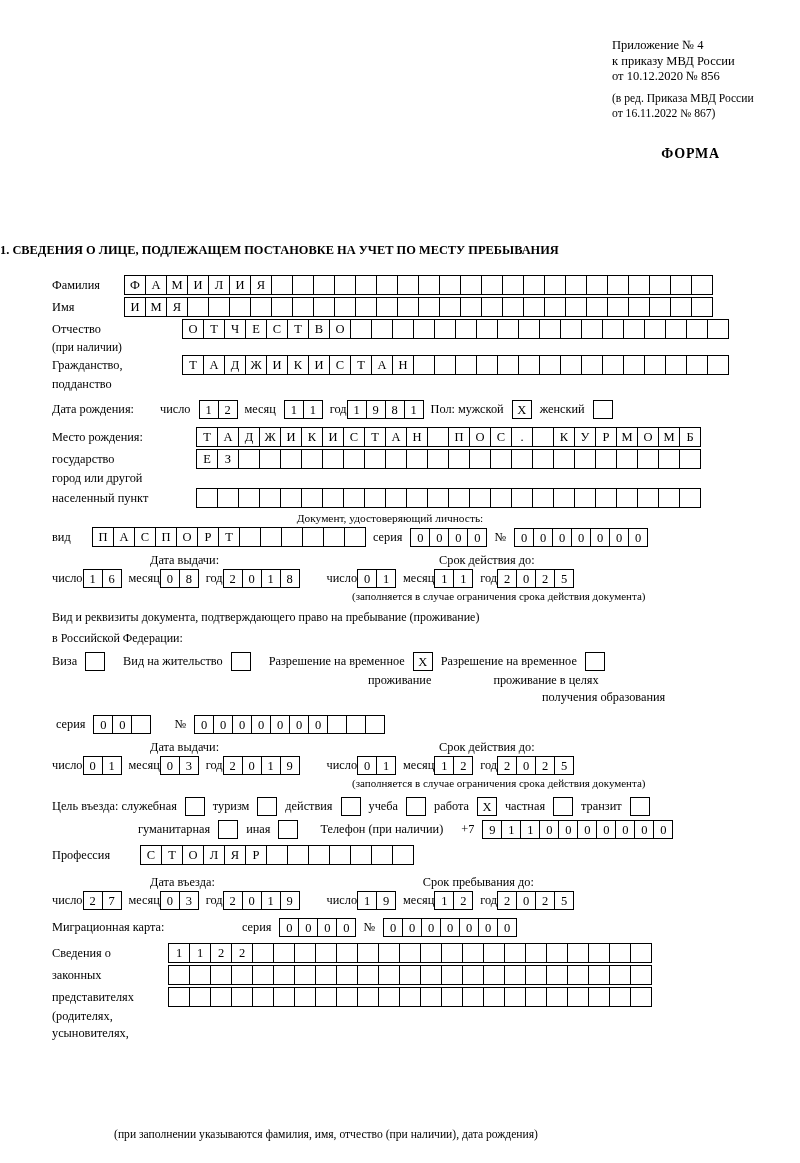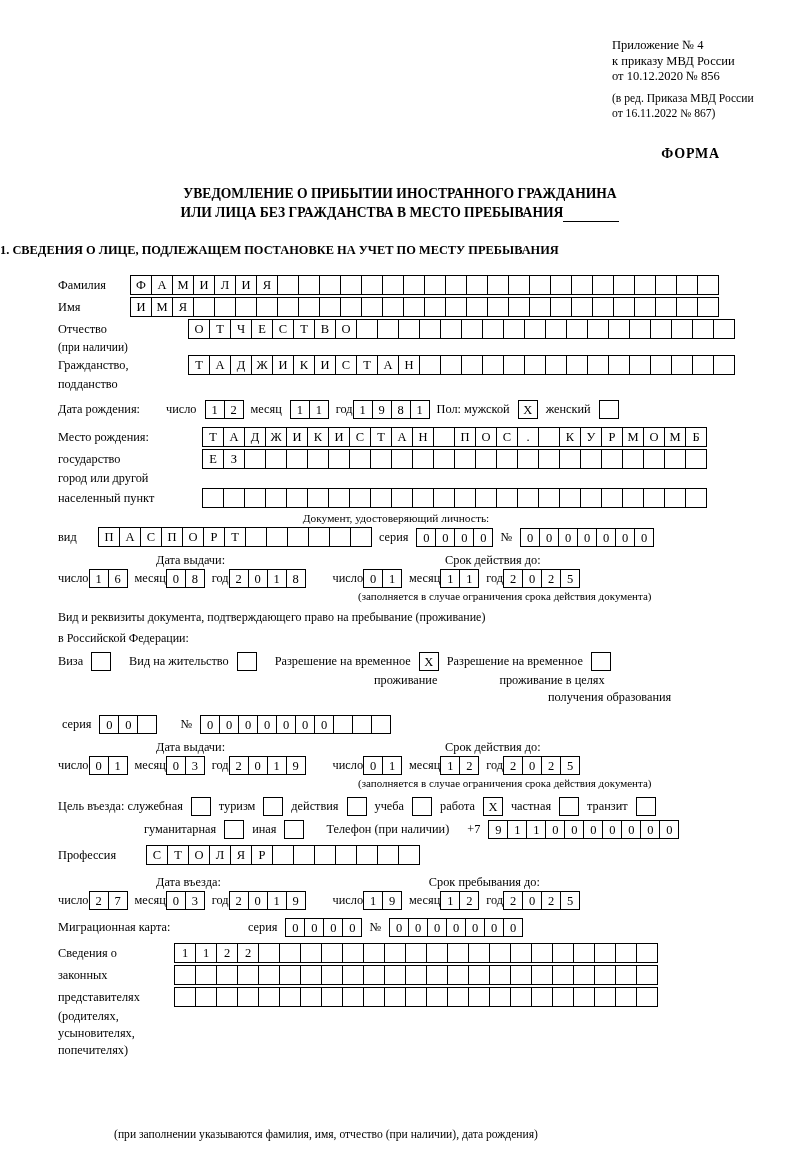--- a/index.html
+++ b/index.html
@@ -61,21 +61,21 @@
     top: 243px;
     left: 0;
     width: 800px;
     text-align: left;
     font-size: 12.4px;
     font-weight: bold;
   }
   .form-area {
     position: absolute;
     top: 275px;
-    left: 58px;
+    left: 52px;
     width: 676px;
     font-size: 12.3px;
   }
   .row {
     display: flex;
     align-items: center;
     margin-bottom: 2px;
     white-space: nowrap;
   }
   .lbl {
@@ -134,24 +134,20 @@
     <div>Приложение № 4</div>
     <div>к приказу МВД России</div>
     <div>от 10.12.2020 № 856</div>
     <div class="gap"></div>
     <div style="font-size:11.6px">(в ред. Приказа МВД России</div>
     <div style="font-size:11.6px">от 16.11.2022 № 867)</div>
   </div>
 
   <div class="forma">ФОРМА</div>
 
-  <div class="title">
-    <div>УВЕДОМЛЕНИЕ О ПРИБЫТИИ ИНОСТРАННОГО ГРАЖДАНИНА</div>
-    <div><span>ИЛИ ЛИЦА БЕЗ ГРАЖДАНСТВА В МЕСТО ПРЕБЫВАНИЯ</span><span class="ul"></span></div>
-  </div>
 
   <div class="sect">1. СВЕДЕНИЯ О ЛИЦЕ, ПОДЛЕЖАЩЕМ ПОСТАНОВКЕ НА УЧЕТ ПО МЕСТУ ПРЕБЫВАНИЯ</div>
 
   <div class="form-area">
 
     <div class="row">
       <span class="lbl" style="width:72px">Фамилия</span>
       <span class="boxes" id="surname-boxes">
           <span class="cell">Ф</span>
           <span class="cell">А</span>
@@ -853,21 +849,18 @@
           <span class="cell"></span>
           <span class="cell"></span>
         </span>
     </div>
     <div class="row">
       <span class="lbl" style="width:116px">(родителях,</span>
     </div>
     <div class="row">
       <span class="lbl" style="width:116px">усыновителях,</span>
     </div>
-    <div class="row">
-      <span class="lbl" style="width:116px">попечителях)</span>
-    </div>
 
   </div>
 
   <div class="foot">(при заполнении указываются фамилия, имя, отчество (при наличии), дата рождения)</div>
 
 </div>
 
 </body></html>

